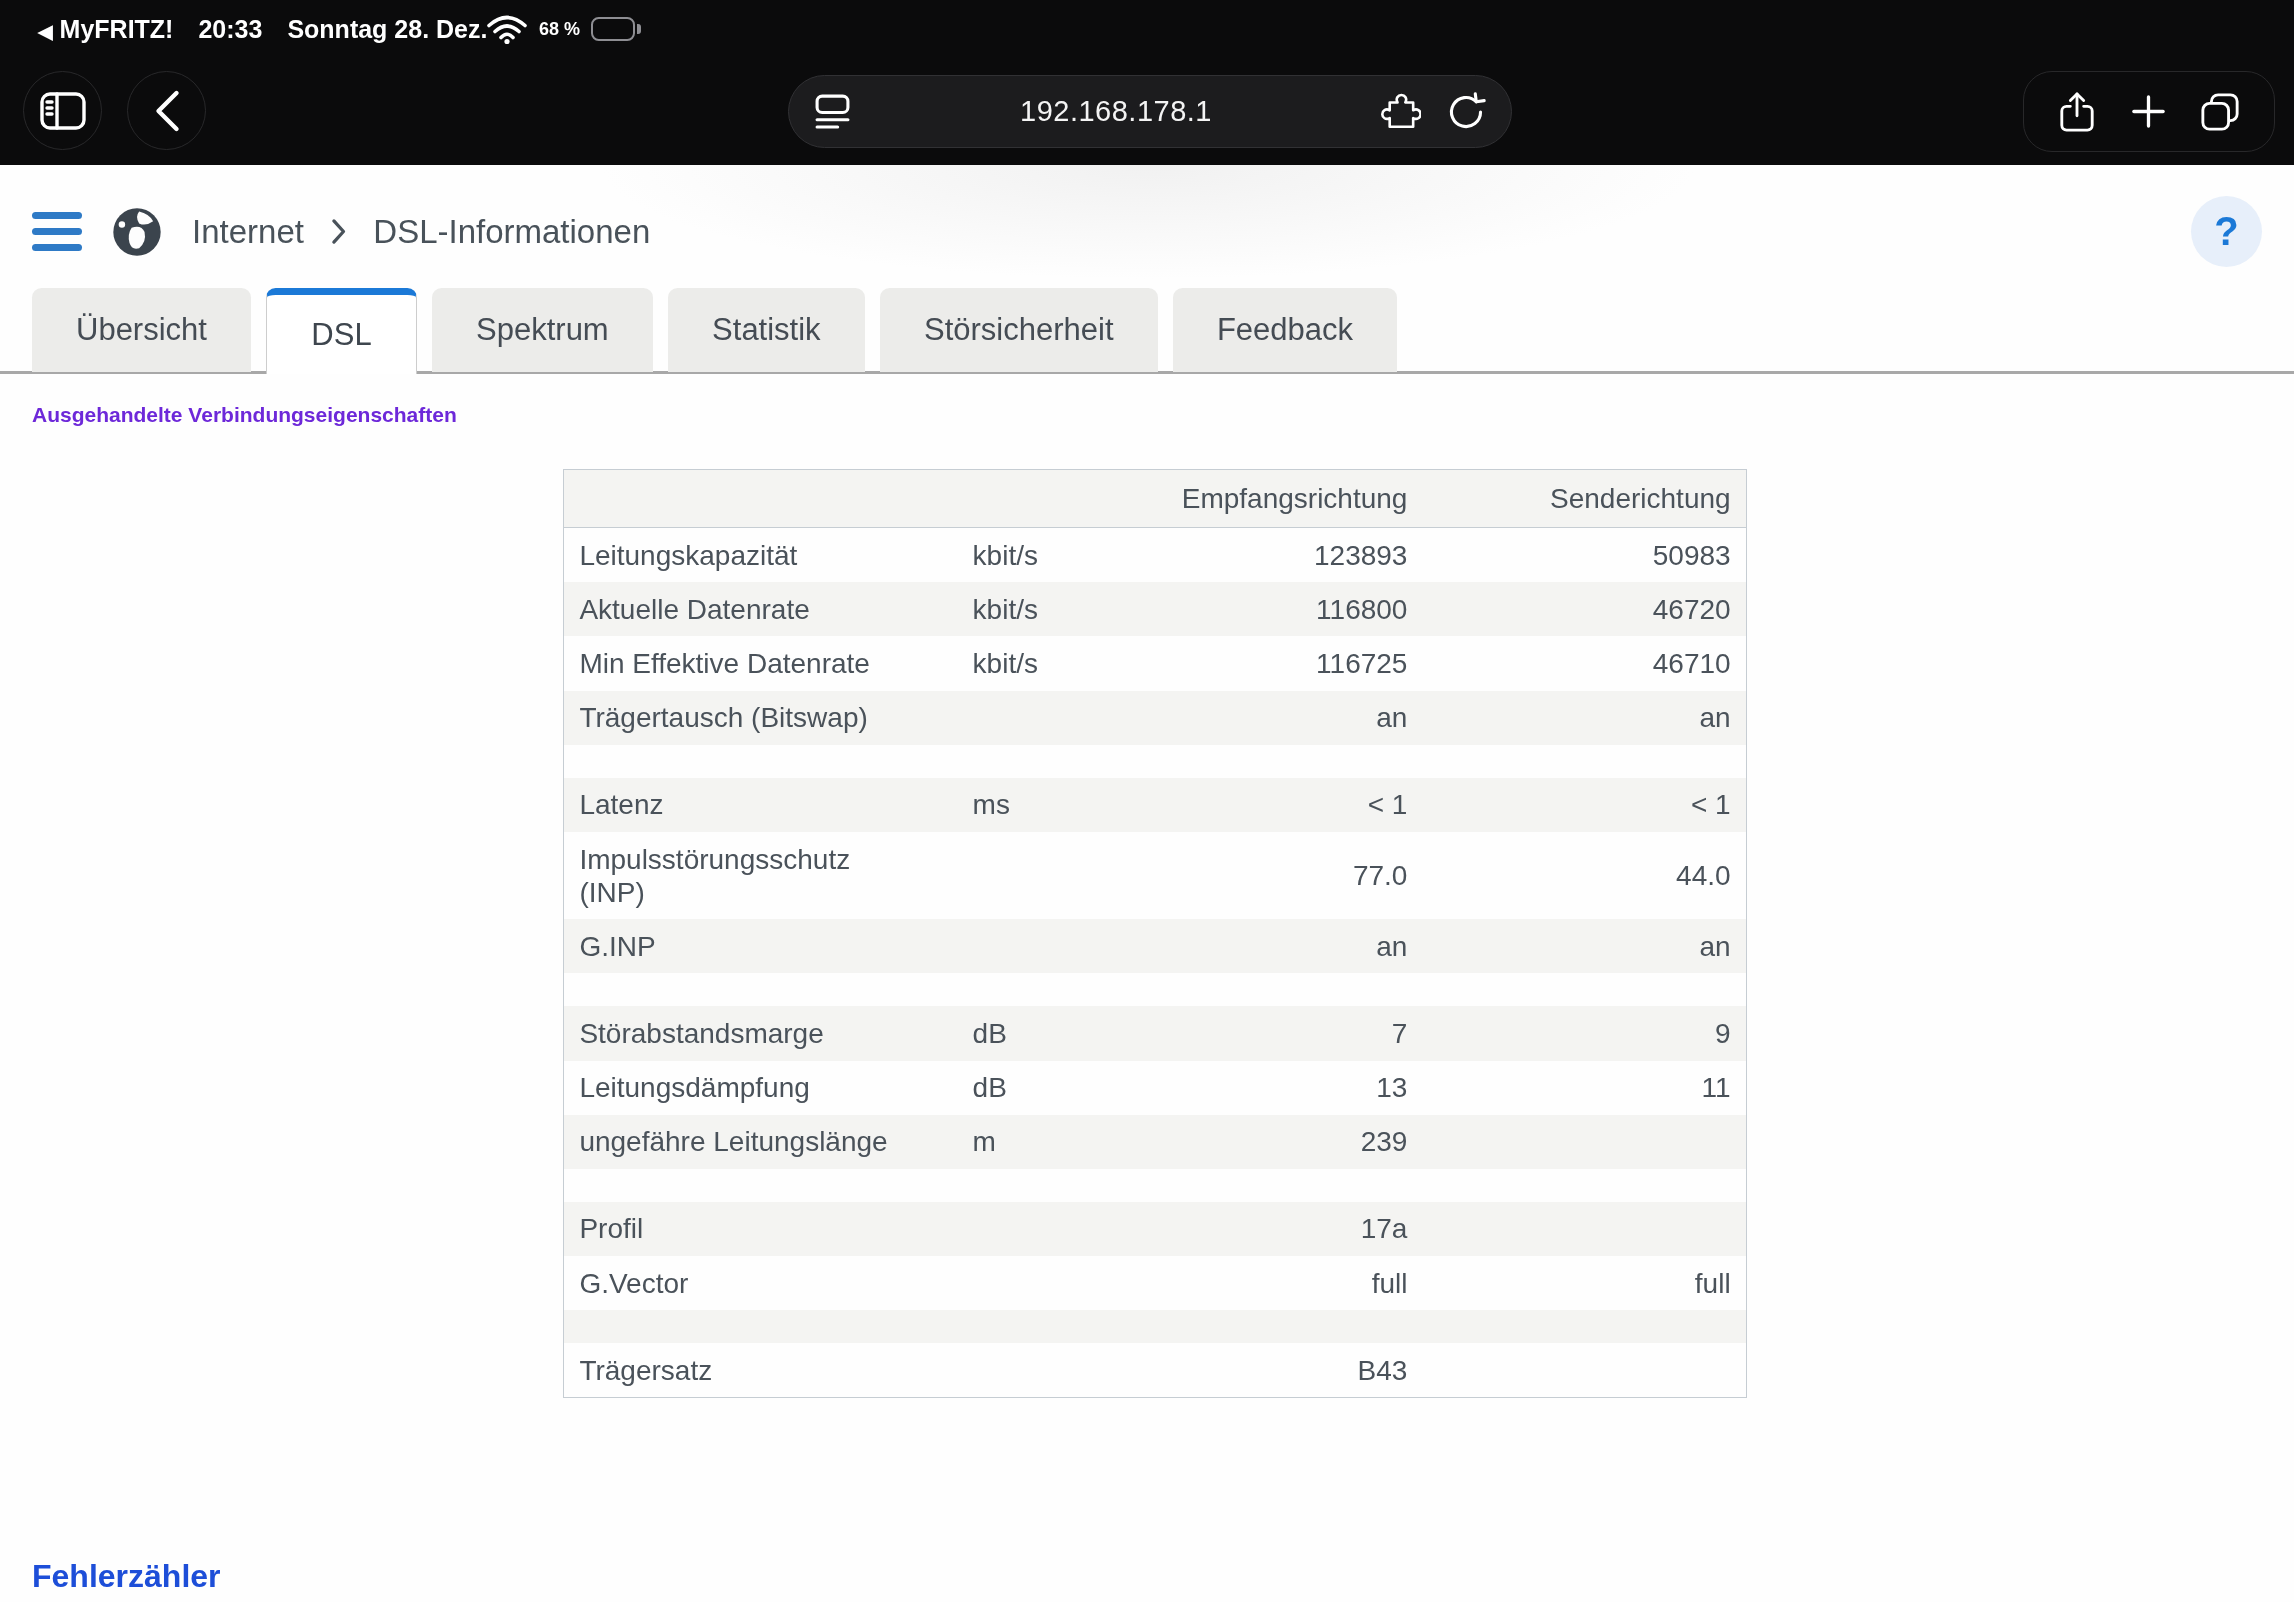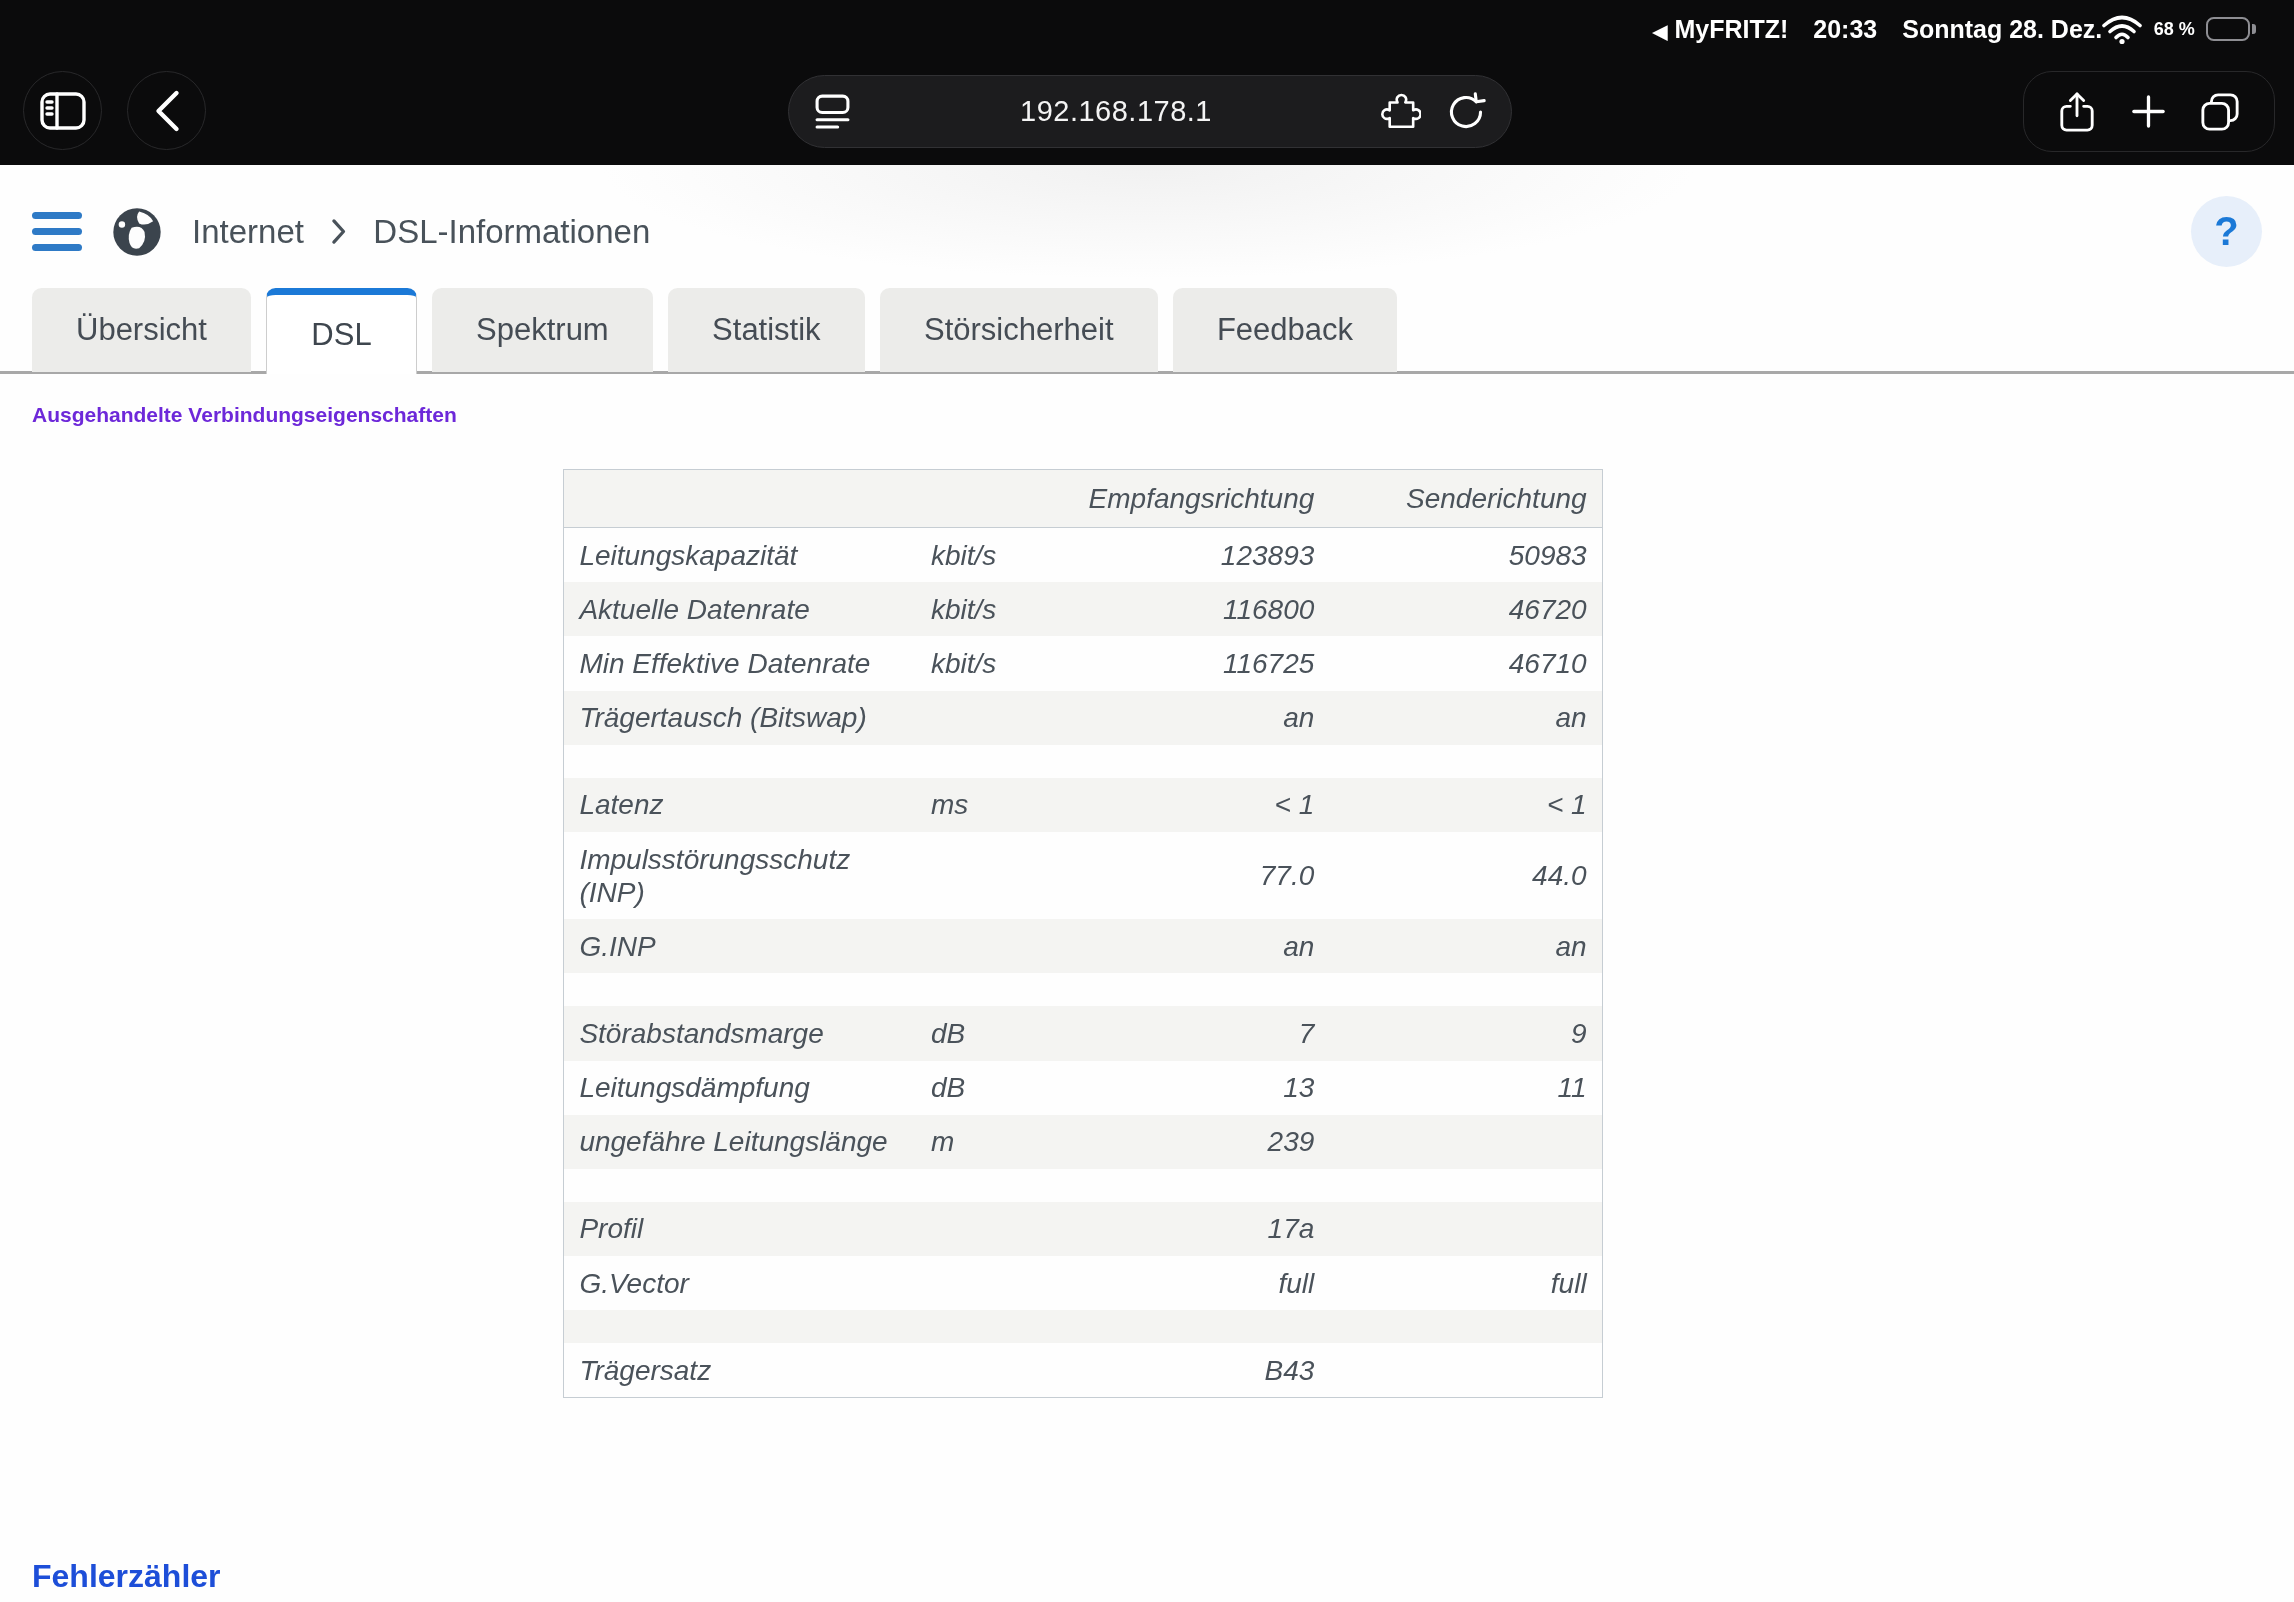--- a/index.html
+++ b/index.html
@@ -10,21 +10,21 @@
     --table-border:#c6cdd3;
     --text:#4a525a;
     --chrome:#0b0b0c;
   }
   *{margin:0;padding:0;box-sizing:border-box;}
   html,body{width:2294px;height:1602px;background:#fff;font-family:"Liberation Sans",sans-serif;}
   .screen{position:relative;width:2294px;height:1602px;overflow:hidden;background:#fff;}
 
   
   .statusbar{position:absolute;top:0;left:0;width:100%;height:58px;background:var(--chrome);
-    display:flex;justify-content:flex-end;align-items:center;padding:0 38px;color:#fff;}
+    display:flex;justify-content:flex-start;align-items:center;padding:0 38px;color:#fff;}
   .sb-left{display:flex;align-items:center;gap:25px;font-size:25px;font-weight:700;}
   .sb-right{display:flex;align-items:center;gap:11.5px;font-size:18px;font-weight:700;}
   .app-indicator{font-size:19px;}
   .battery{display:flex;align-items:center;}
   .battery-body{width:44px;height:24px;border:2.4px solid #8e8e93;border-radius:7.7px;padding:2.4px;}
   .battery-fill{height:100%;width:68%;background:#fff;border-radius:3.8px;}
   .battery-nub{width:3.8px;height:9.6px;background:#8e8e93;border-radius:0 2.9px 2.9px 0;margin-left:1.9px;}
 
   
   .toolbar{position:absolute;top:58px;left:0;width:100%;height:108px;background:var(--chrome);}
@@ -60,22 +60,22 @@
   .tabstrip::after{content:"";position:absolute;left:0;right:0;bottom:0;height:2.9px;background:#a8a8a8;z-index:0;}
   .tab{height:84px;padding:0 44px;background:#ececea;border-radius:9.6px 9.6px 0 0;
     display:flex;align-items:center;justify-content:center;font-size:31px;color:#454c54;z-index:1;}
   .tab.active{height:86px;background:#fff;border:1.9px solid #cdcdcd;border-bottom:none;
     border-top:7.7px solid var(--accent);z-index:2;color:#3e464e;}
 
   .section-title{position:absolute;left:32px;top:238px;font-size:21px;font-weight:700;color:#6d28d9;}
   .footer-title{position:absolute;left:32px;top:1393px;font-size:32px;font-weight:700;color:#1d4ed8;}
 
   
-  table.props{position:absolute;left:563px;top:304px;width:1040px;border-collapse:collapse;
-    border:1.9px solid var(--table-border);font-size:28px;color:var(--text);font-style:italic;}
+  table.props{position:absolute;left:563px;top:304px;width:1184px;border-collapse:collapse;
+    border:1.9px solid var(--table-border);font-size:28px;color:var(--text);}
   table.props th{font-weight:400;background:var(--stripe);padding:12.5px 15.4px;
     border-bottom:1px solid var(--table-border);text-align:left;}
   table.props th.num{text-align:right;}
   table.props td{padding:10.6px 15.4px;line-height:33px;vertical-align:middle;}
   table.props tbody tr:nth-child(even){background:var(--stripe);}
   td.c-label{white-space:pre-line;}
   td.c-rx,td.c-tx{text-align:right;}
   tr.spacer td{height:33px;}
 </style>
 </head>

